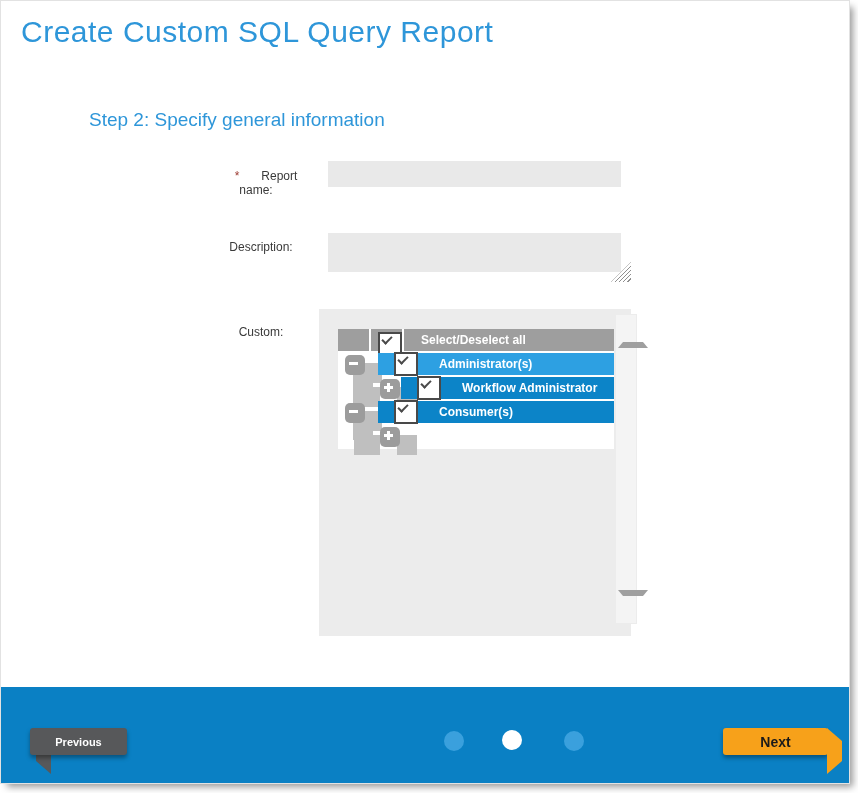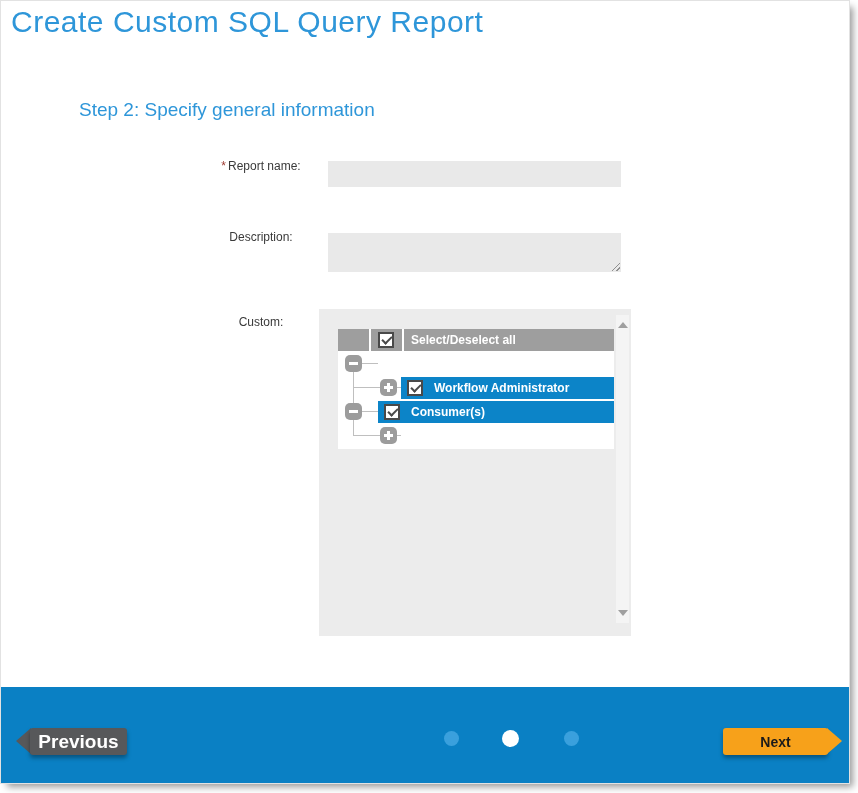--- a/index.html
+++ b/index.html
@@ -1,15 +1,15 @@
 <!DOCTYPE html>
 <html><head>
 <meta charset="utf-8">
 <style>
-  * { margin:0; padding:0; box-sizing:border-box; }
+  * { margin:0; padding:10px; box-sizing:border-box; }
   html,body { width:858px; height:793px; background:#ffffff; font-family:"Liberation Sans", sans-serif; }
   .page {
     position:absolute; left:0; top:0; width:850px; height:784px;
     background:#ffffff; border:1px solid #e2e2e2;
     box-shadow:5px 5px 7px -2px rgba(0,0,0,0.40);
     overflow:hidden;
   }
   .page-title {
     position:absolute; left:10px; top:4px;
     font-size:30px; font-weight:400; color:#2e96d9; letter-spacing:0.5px;
@@ -98,21 +98,21 @@
   .btn-prev { position:absolute; left:15px; top:727px; height:27px; cursor:pointer; }
   .btn-prev .tip {
     position:absolute; left:0; top:0; width:0; height:0;
     border-top:13.5px solid transparent; border-bottom:13.5px solid transparent;
     border-right:15px solid #57585a;
   }
   .btn-prev .body {
     position:absolute; left:14px; top:0; width:97px; height:27px;
     background:#57585a; border-radius:3px;
     display:flex; align-items:center; justify-content:center;
-    color:#ffffff; font-size:19px; font-weight:bold;
+    color:#ffffff; font-size:11px; font-weight:bold;
     box-shadow:0 3px 4px rgba(0,0,0,0.35);
   }
   .btn-next { position:absolute; left:722px; top:727px; height:27px; cursor:pointer; }
   .btn-next .body {
     position:absolute; left:0; top:0; width:105px; height:27px;
     background:#f7a11a; border-radius:3px;
     display:flex; align-items:center; justify-content:center;
     color:#1a1a1a; font-size:14px; font-weight:600;
     box-shadow:0 3px 4px rgba(0,0,0,0.35);
   }
@@ -162,20 +162,24 @@
     </div>
     <div class="hdr-cell hdr-c">
       <span>Select/Deselect all</span>
     </div>
 
     <div class="toggle minus t-minus1"></div>
     <div class="toggle plus t-plus1"></div>
     <div class="toggle minus t-minus2"></div>
     <div class="toggle plus t-plus2"></div>
 
+    <div class="tree-row row-0">
+      <span class="cbx"></span>
+      <span class="lbl">Administrator(s)</span>
+    </div>
     <div class="tree-row row-1">
       <span class="cbx"></span>
       <span class="lbl">Workflow Administrator</span>
     </div>
     <div class="tree-row row-2">
       <span class="cbx"></span>
       <span class="lbl">Consumer(s)</span>
     </div>
 
     <div class="scrollbar">

